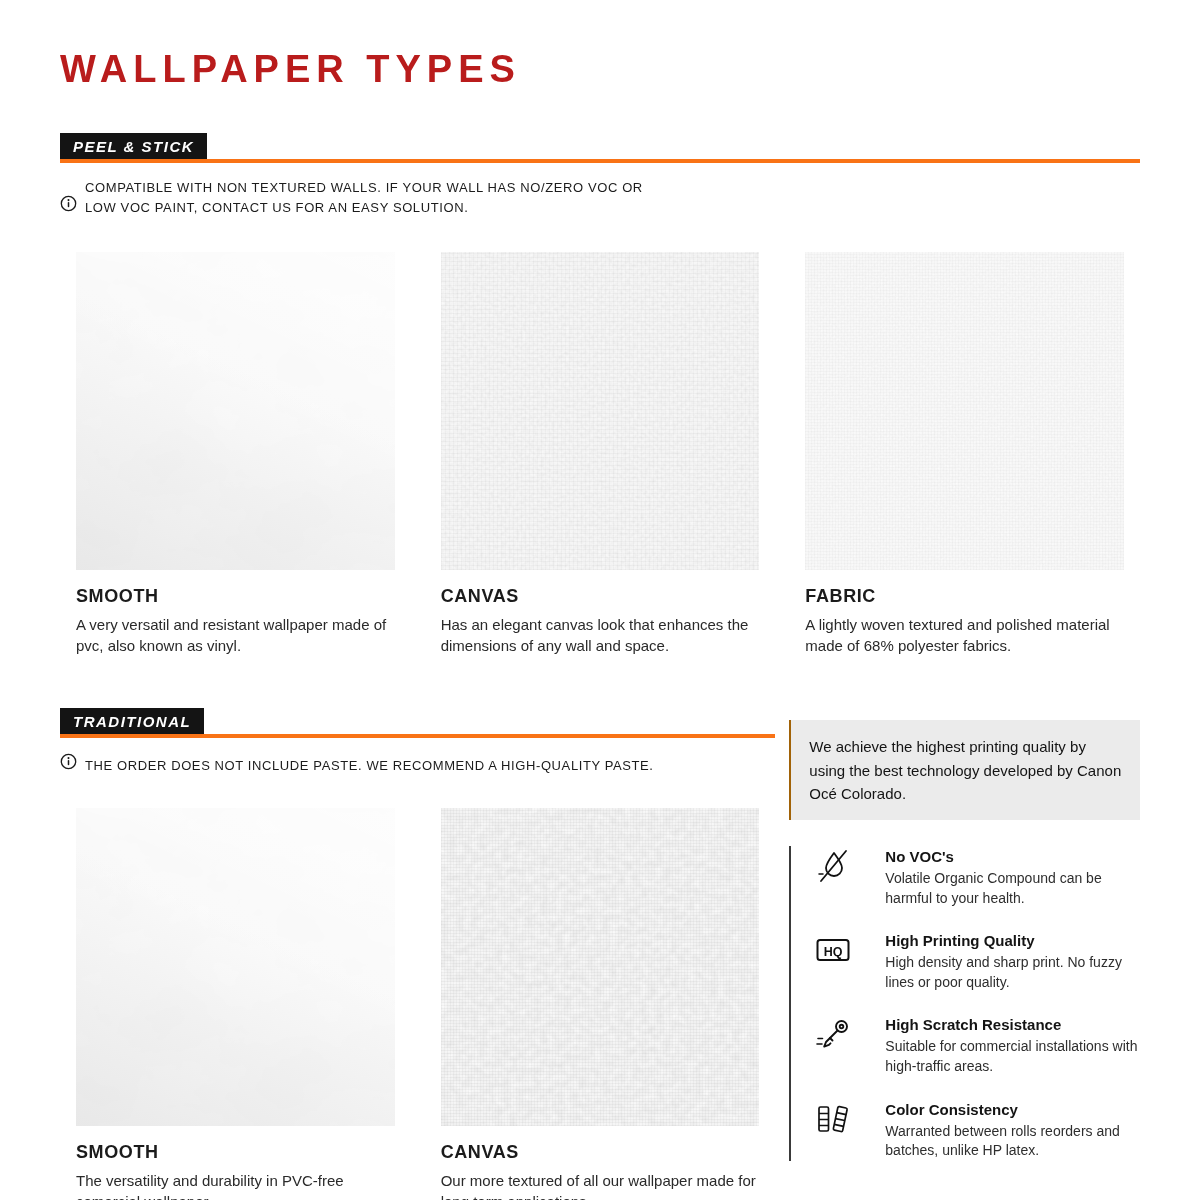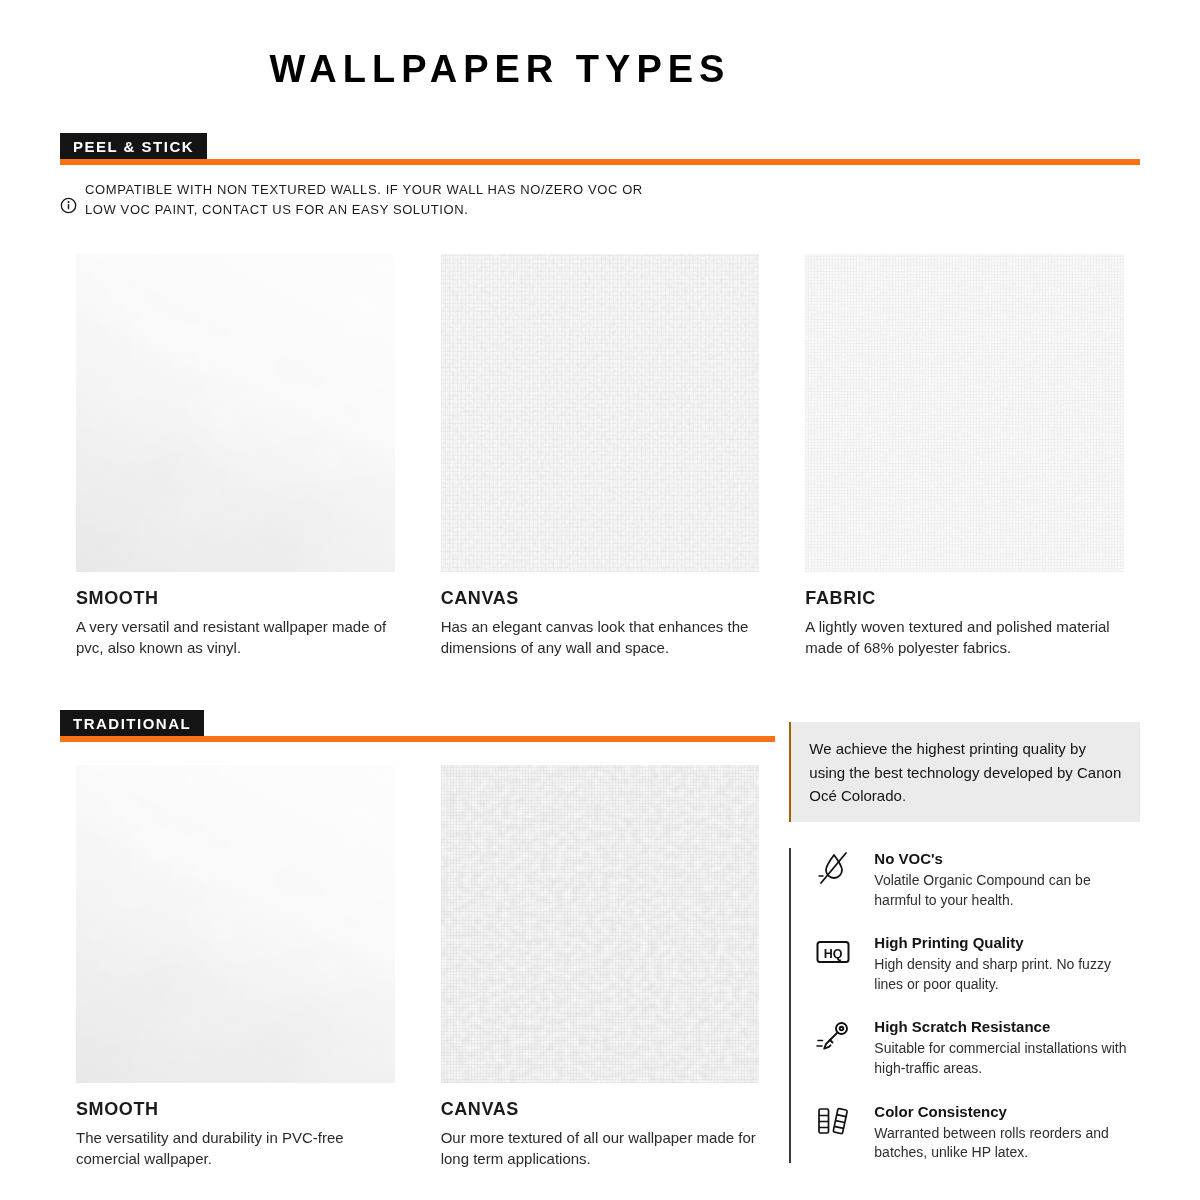--- a/index.html
+++ b/index.html
@@ -1,22 +1,22 @@
 <!DOCTYPE html>
 <html><head>
 <meta charset="utf-8">
 <style>
   html,body { margin:0; padding:0; background:#ffffff; }
   body { width:1200px; font-family:"Liberation Sans","DejaVu Sans",sans-serif; color:#1a1a1a; }
   .page { width:1200px; height:1200px; box-sizing:border-box; padding:30px 60px; overflow:hidden; background:#fff; }
 
-  .title { width:880px; margin:18px 0 42px; text-align:center; font-size:38px; font-weight:600;
-           letter-spacing:6px; color:#000000; }
-
-  .section-header { border-bottom:6px solid #f97316; }
+  .title { width:880px; margin:18px 0 42px; font-size:38px; font-weight:600;
+           letter-spacing:6px; color:#b91c1c; }
+
+  .section-header { border-bottom:4px solid #f97316;font-style:italic; }
   .badge { display:inline-block; background:#141414; color:#ffffff; font-size:15px; font-weight:bold;
            letter-spacing:1.5px; padding:5px 13px 4px; }
 
   .note { display:flex; align-items:flex-end; gap:8px; margin:15px 0 18px; font-size:13px;
           letter-spacing:0.6px; line-height:1.55; color:#1c1c1c; }
   .note .note-text.w560 { max-width:560px; }
   .info-glyph { flex:0 0 auto; margin-top:1px; }
 
   .grid3 { display:grid; grid-template-columns:repeat(3,1fr); column-gap:14px; }
   figure.cell { margin:16px; }
@@ -43,21 +43,21 @@
   .section2 { margin-top:36px; }
   .hdr2  { grid-area:1 / 1 / 2 / 3; }
   .note2 { grid-area:2 / 1 / 3 / 3; margin:14px 0 16px; }
   .fig-a { grid-area:3 / 1; }
   .fig-b { grid-area:3 / 2; }
   .aside { grid-area:1 / 3 / 4 / 4; }
 
   .quote { margin-top:12px; background:#ebebeb; border-left:2px solid #a16207;
            padding:15px 16px 15px 18px; font-size:15px; line-height:1.55; color:#141414; }
   .features { margin-top:26px; border-left:2px solid #3a3a3a; padding-left:22px; }
-  .feature { display:flex; gap:21px; margin-bottom:22px; align-items:flex-start; }
+  .feature { display:flex; gap:32px; margin-bottom:22px; align-items:flex-start; }
   .f-icon { flex:0 0 40px; height:40px; }
   .f-title { font-size:15px; font-weight:bold; margin:2px 0 4px; color:#141414; }
   .f-desc { margin:0; font-size:14px; line-height:1.4; color:#2e2e2e; }
 </style>
 </head>
 <body>
 
 <svg style="position:absolute;width:0;height:0" aria-hidden="true">
   <defs>
     <filter id="tex-smooth" x="-5%" y="-5%" width="110%" height="110%">
@@ -164,20 +164,30 @@
       </figure>
     </div>
   </section>
 
   <section class="grid3 section2">
 
     <div class="section-header hdr2">
       <span class="badge">TRADITIONAL</span>
     </div>
 
+    <div class="note note2">
+      <span class="info-glyph">
+        <svg viewBox="0 0 18 18" width="17" height="17">
+            <circle cx="9" cy="9" r="7.6" fill="none" stroke="#1a1a1a" stroke-width="1.4"></circle>
+            <circle cx="9" cy="5.4" r="1.1" fill="#1a1a1a"></circle>
+            <rect x="8.2" y="7.5" width="1.6" height="5.6" rx="0.8" fill="#1a1a1a"></rect>
+          </svg>
+      </span>
+      <span class="note-text">THE ORDER DOES NOT INCLUDE PASTE. WE RECOMMEND A HIGH-QUALITY PASTE.</span>
+    </div>
 
     <figure class="cell fig-a">
       <div class="swatch">
         <svg class="tex">
             <rect width="100%" height="100%" filter="url(#tex-smooth)"></rect>
           </svg>
         <div class="shade shade-smooth"></div>
       </div>
       <figcaption>
         <div class="swatch-name">SMOOTH</div>

